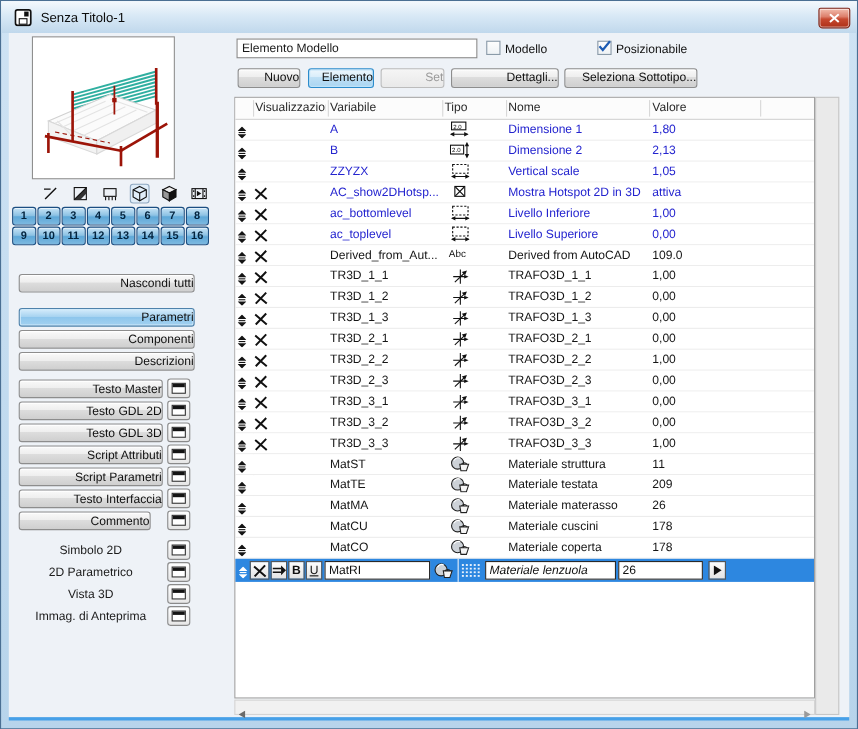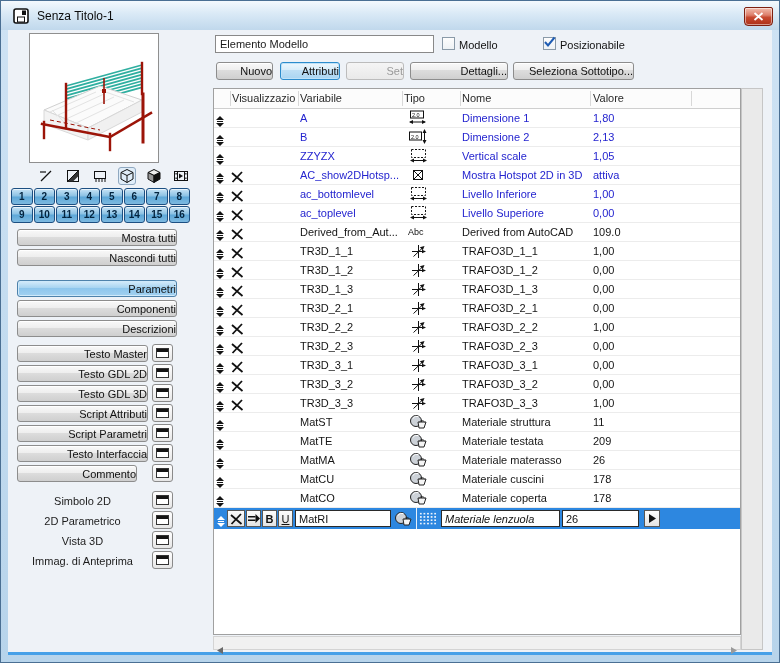--- a/index.html
+++ b/index.html
@@ -159,23 +159,20 @@
       <div class="numbtn">8</div>
       <div class="numbtn">9</div>
       <div class="numbtn">10</div>
       <div class="numbtn">11</div>
       <div class="numbtn">12</div>
       <div class="numbtn">13</div>
       <div class="numbtn">14</div>
       <div class="numbtn">15</div>
       <div class="numbtn">16</div>
     </div>
-  <div class="btn" style="left:17px;top:229px;width:160px">
-      <span>Mostra tutti</span>
-    </div>
   <div class="btn" style="left:17px;top:249px;width:160px">
       <span>Nascondi tutti</span>
     </div>
   <div id="sections"></div>
   <div id="scripts"></div>
   <div id="viewlabels"></div>
 
   <input class="field" style="left: 215px; top: 35px; width: 219px; height: 18px;" value="Elemento Modello">
   <span class="cb" style="left:442px;top:37px"></span>
   <span class="cb-label" style="left:459px;top:39px">Modello</span>
@@ -183,21 +180,21 @@
       <svg width="13" height="12" style="position:absolute;left:-1px;top:-2px">
         <path d="M2,6 L5,9.5 L11.5,1.5" stroke="#1e5cb3" stroke-width="2" fill="none"></path>
       </svg>
     </span>
   <span class="cb-label" style="left:560px;top:39px">Posizionabile</span>
 
   <div class="btn h18" style="left:216px;top:62px;width:57px">
       <span>Nuovo</span>
     </div>
   <div class="btn h18 focused" style="left:280px;top:62px;width:60px">
-      <span>Attributi</span>
+      <span>Elemento</span>
     </div>
   <div class="btn h18 disabled" style="left:346px;top:62px;width:58px">
       <span>Set</span>
     </div>
   <div class="btn h18" style="left:410px;top:62px;width:98px">
       <span>Dettagli...</span>
     </div>
   <div class="btn h18" style="left:513px;top:62px;width:121px">
       <span>Seleziona Sottotipo...</span>
     </div>

